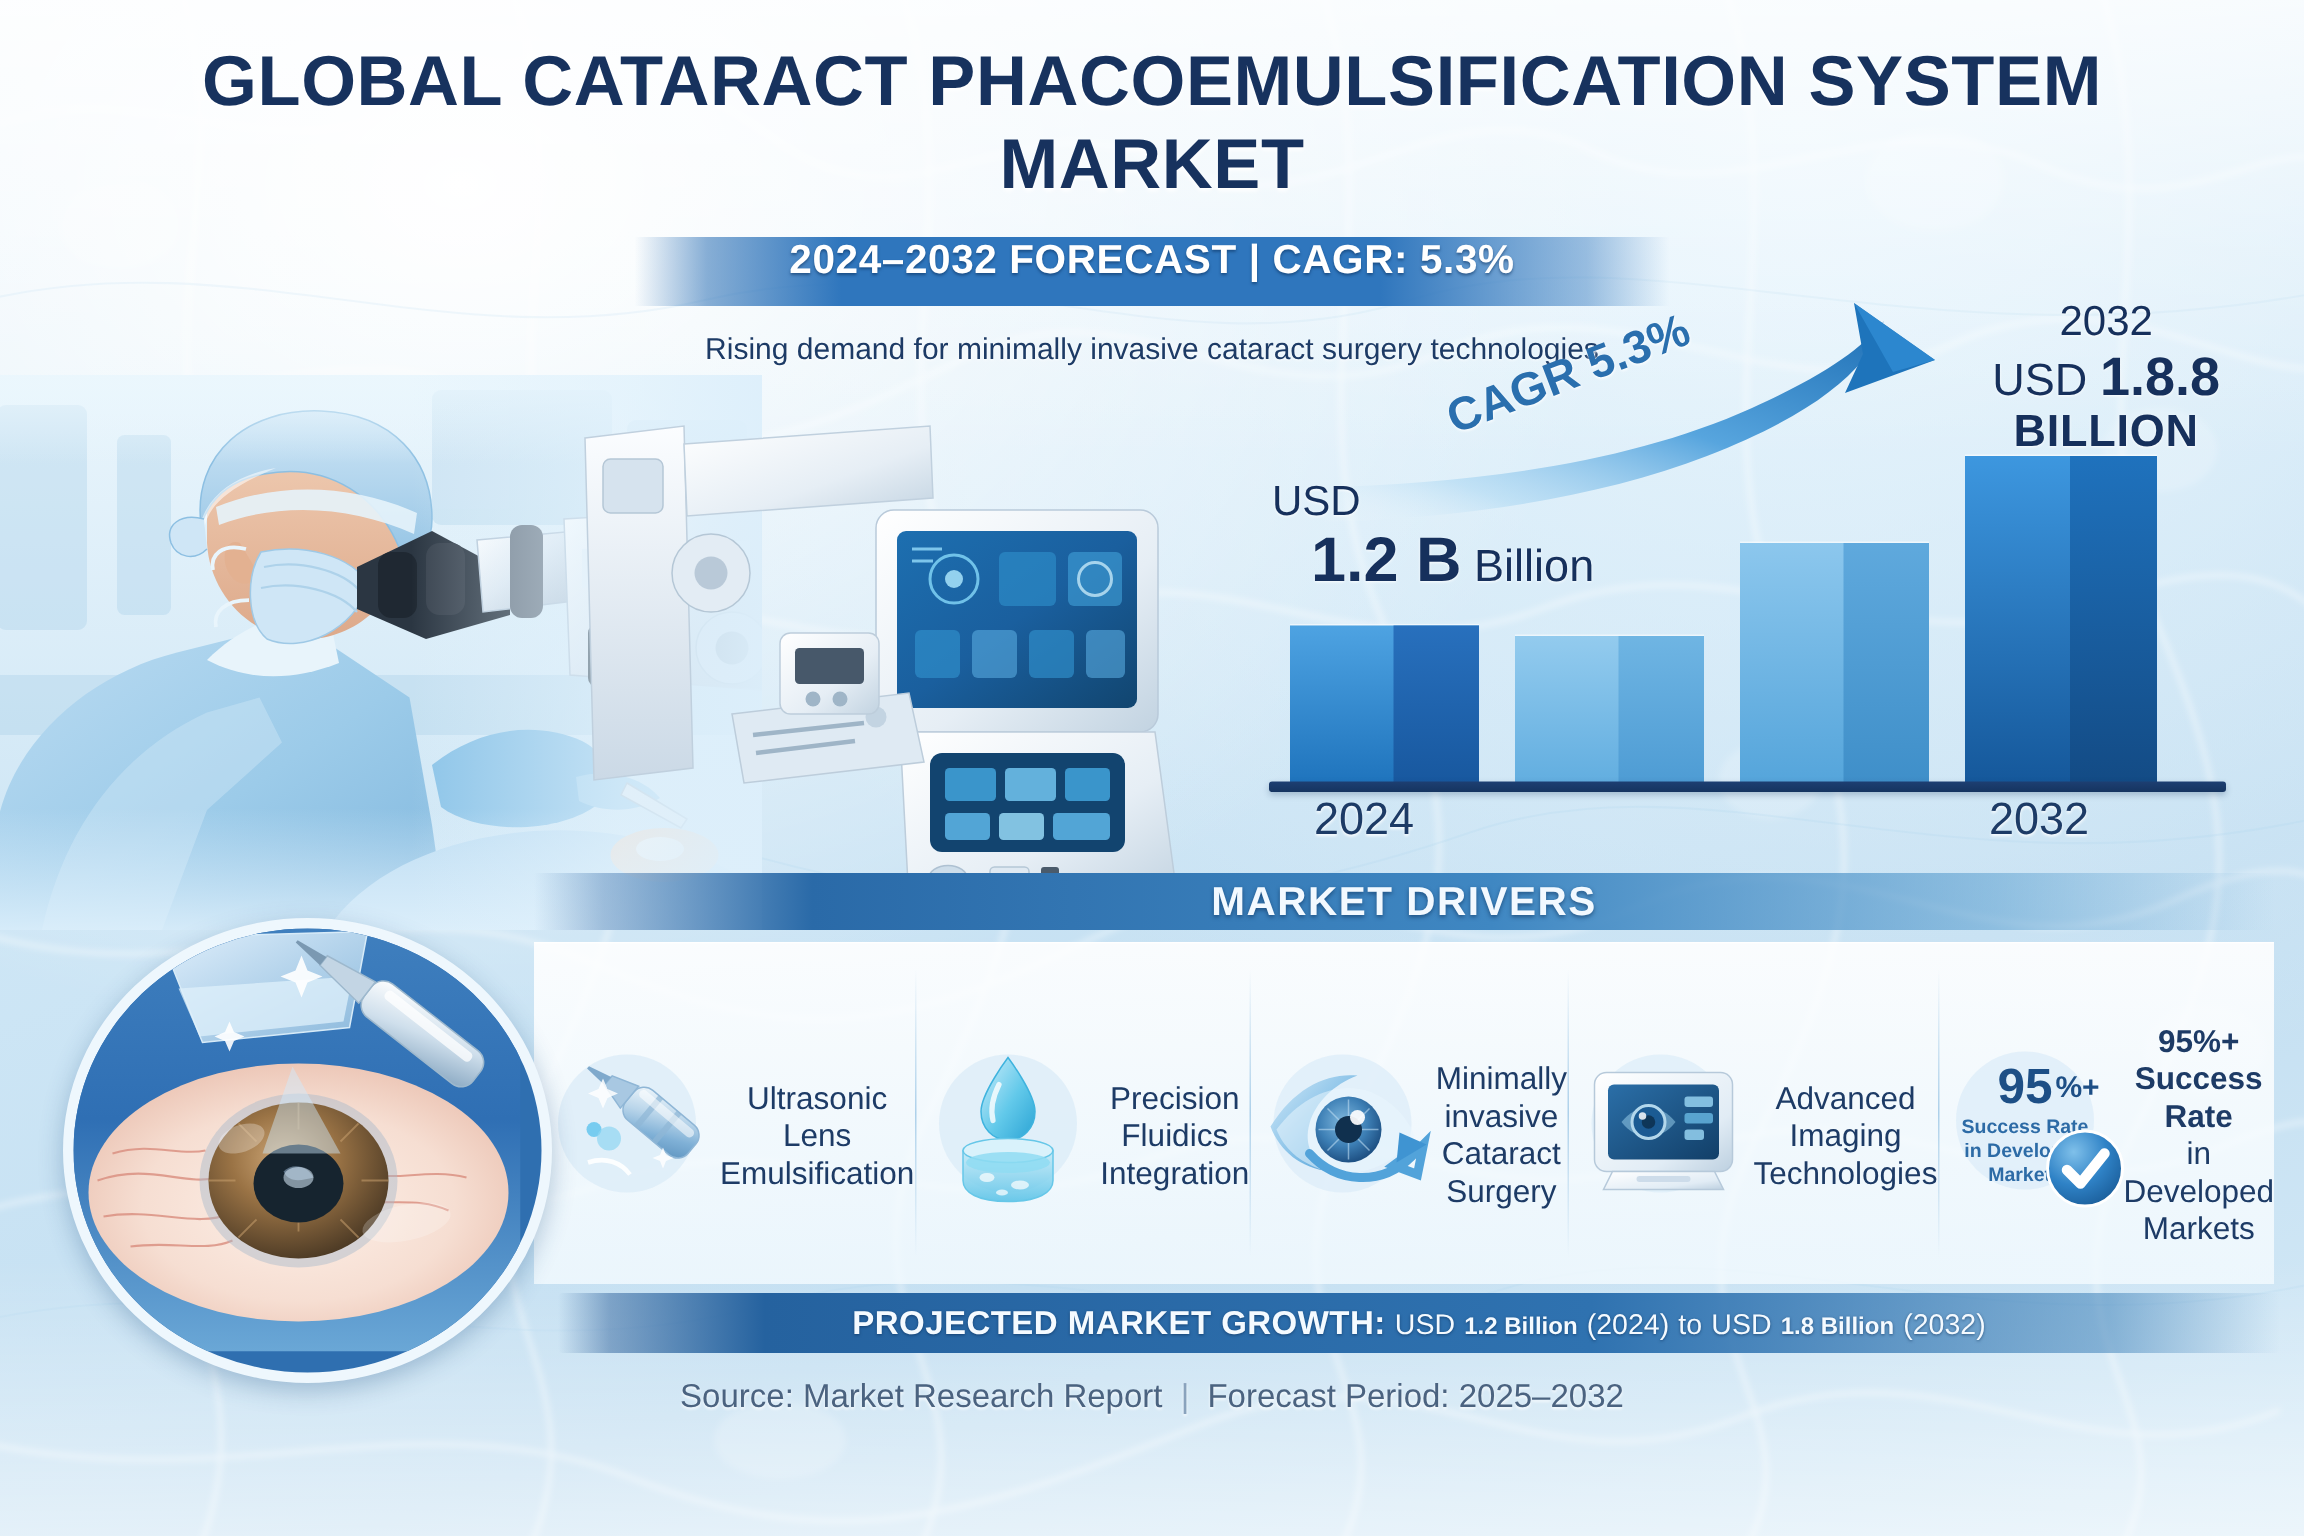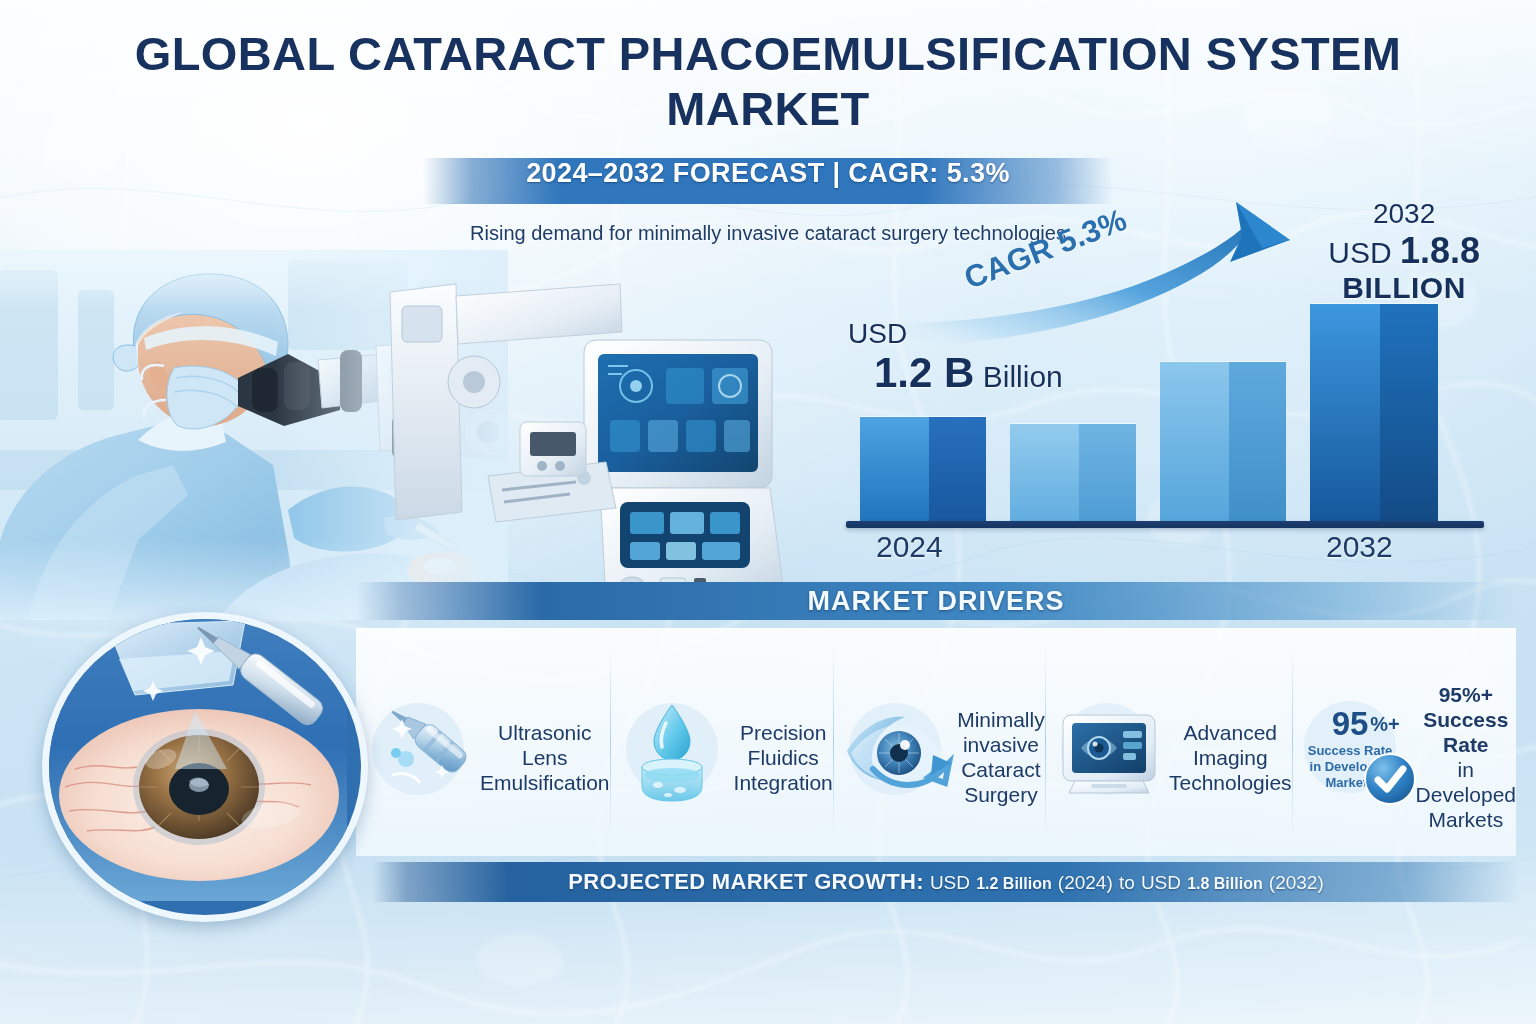--- a/index.html
+++ b/index.html
@@ -634,14 +634,19 @@
       <span class="sm">USD</span>
       <b>1.2 Billion</b>
       <span class="sm">(2024)</span>
       <span class="sm">to</span>
       <span class="sm">USD</span>
       <b>1.8 Billion</b>
       <span class="sm">(2032)</span>
     </span>
   </div>
 
+  <div class="source">
+    <span>Source: Market Research Report</span>
+    <span class="sep">|</span>
+    <span>Forecast Period: 2025–2032</span>
+  </div>
 
 </div>
 
 </body></html>

